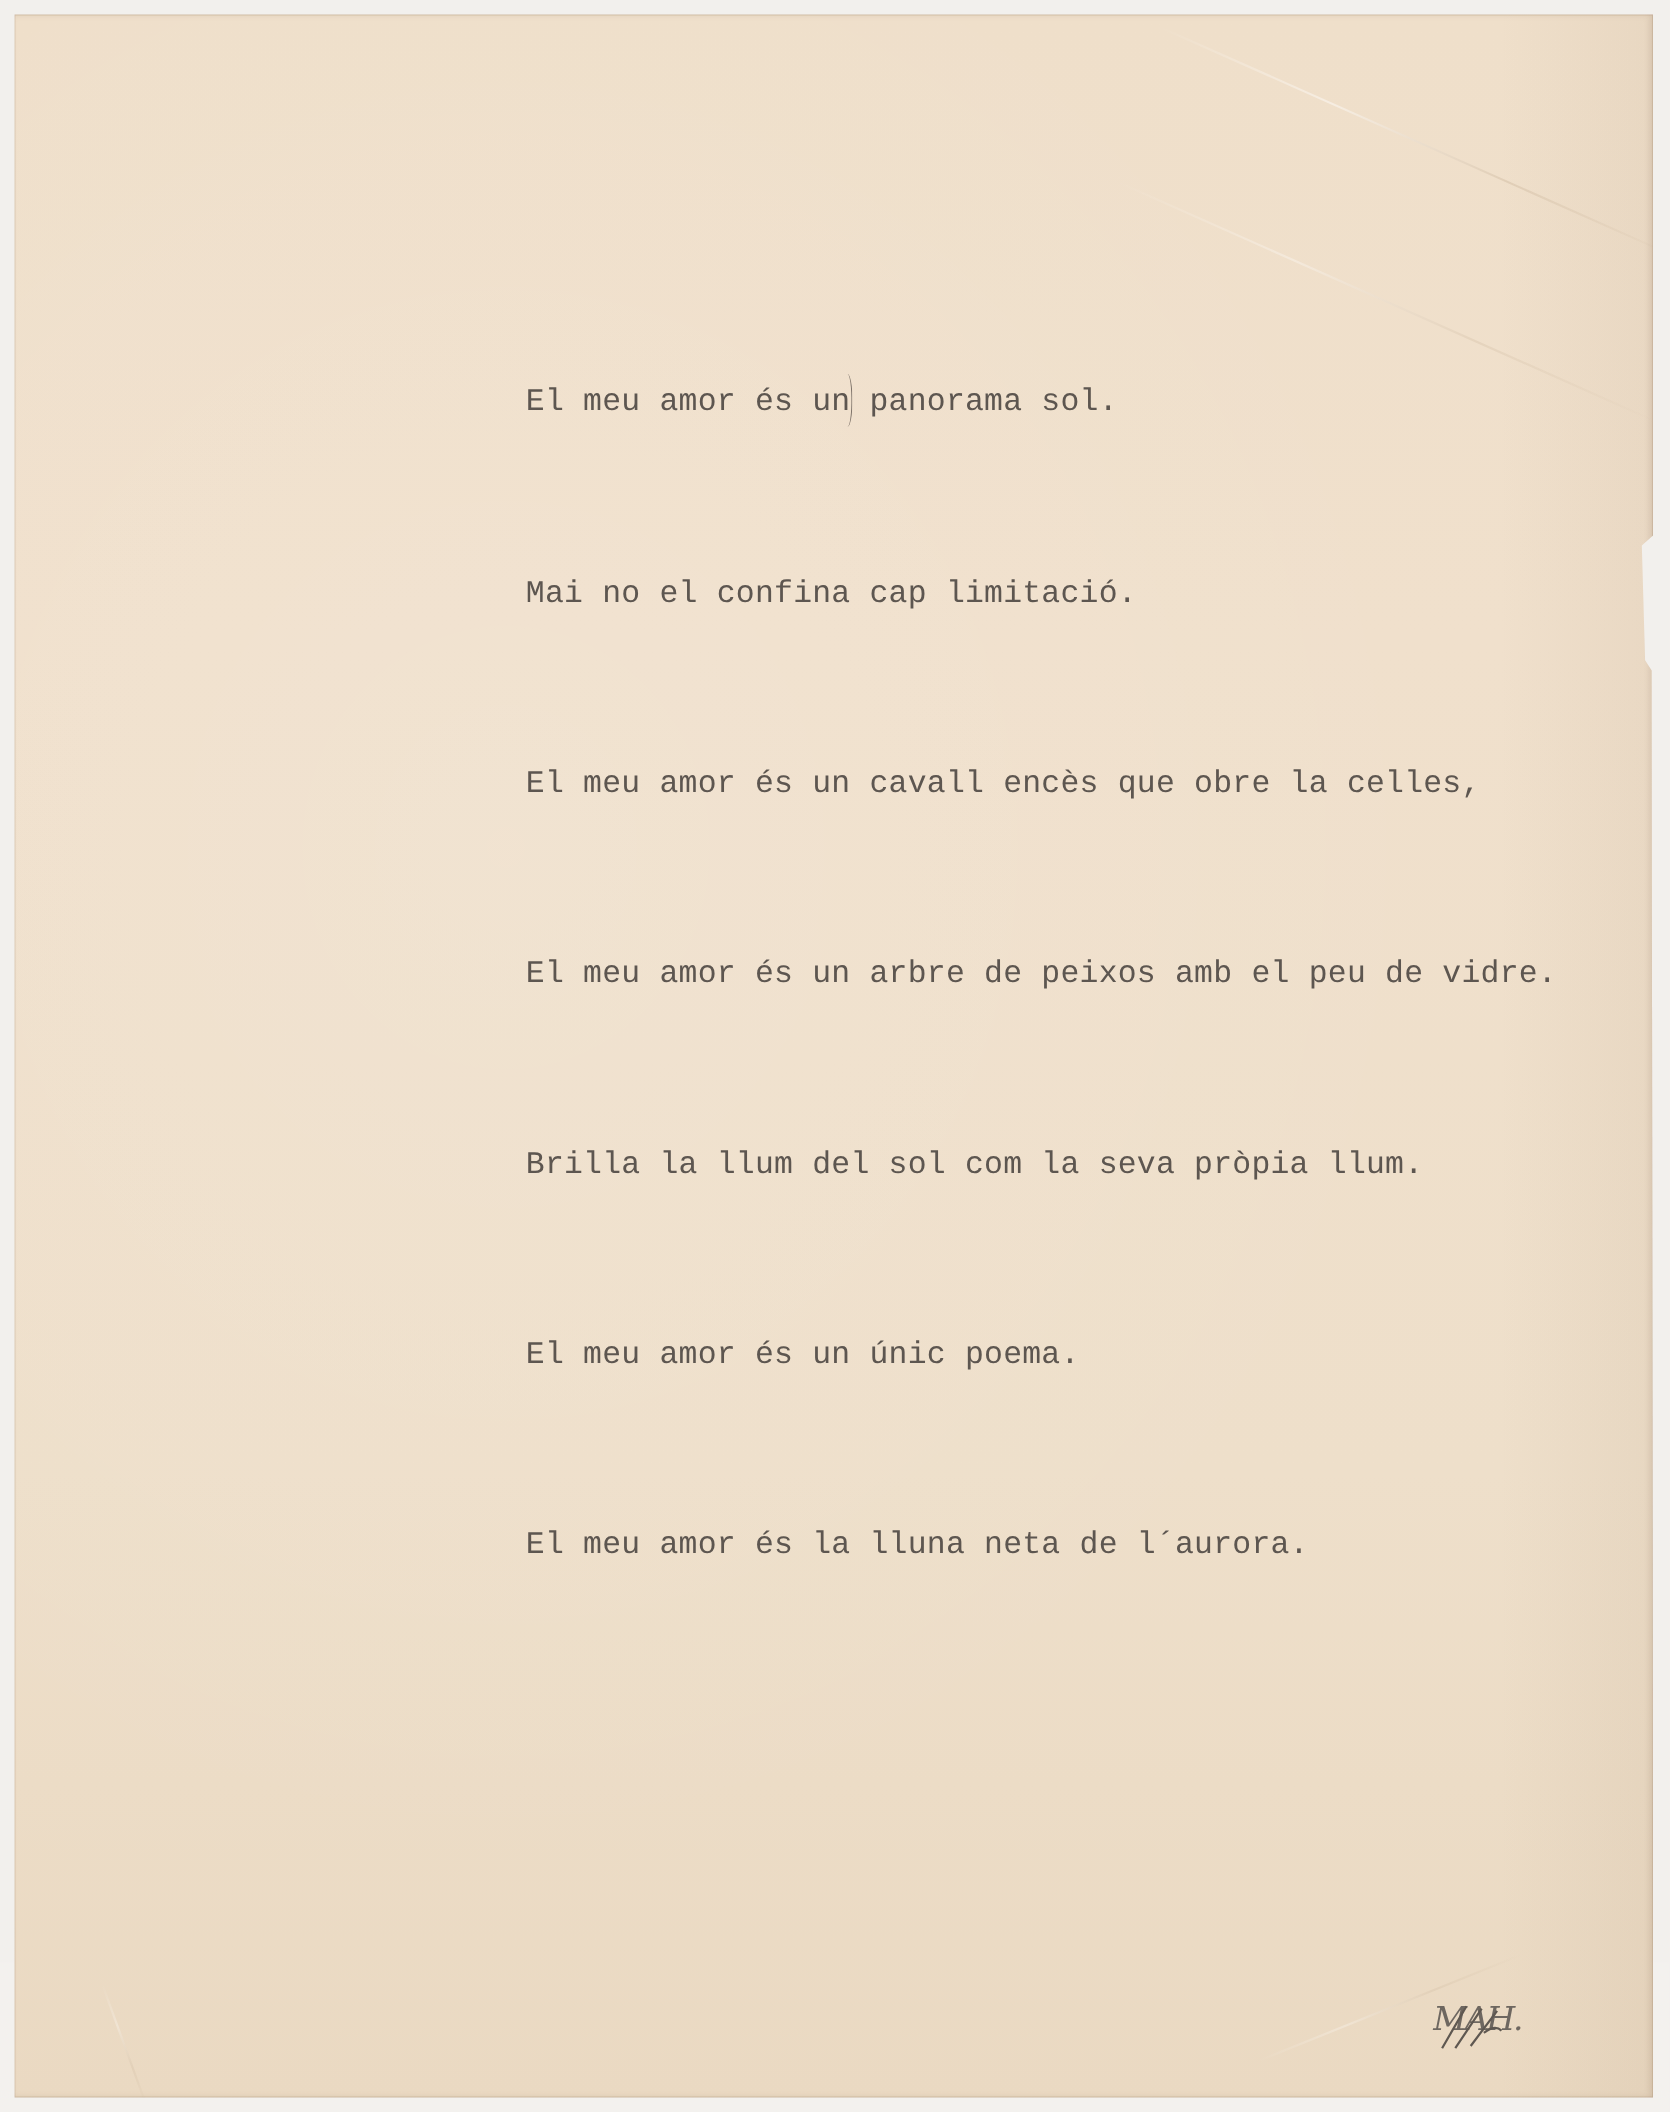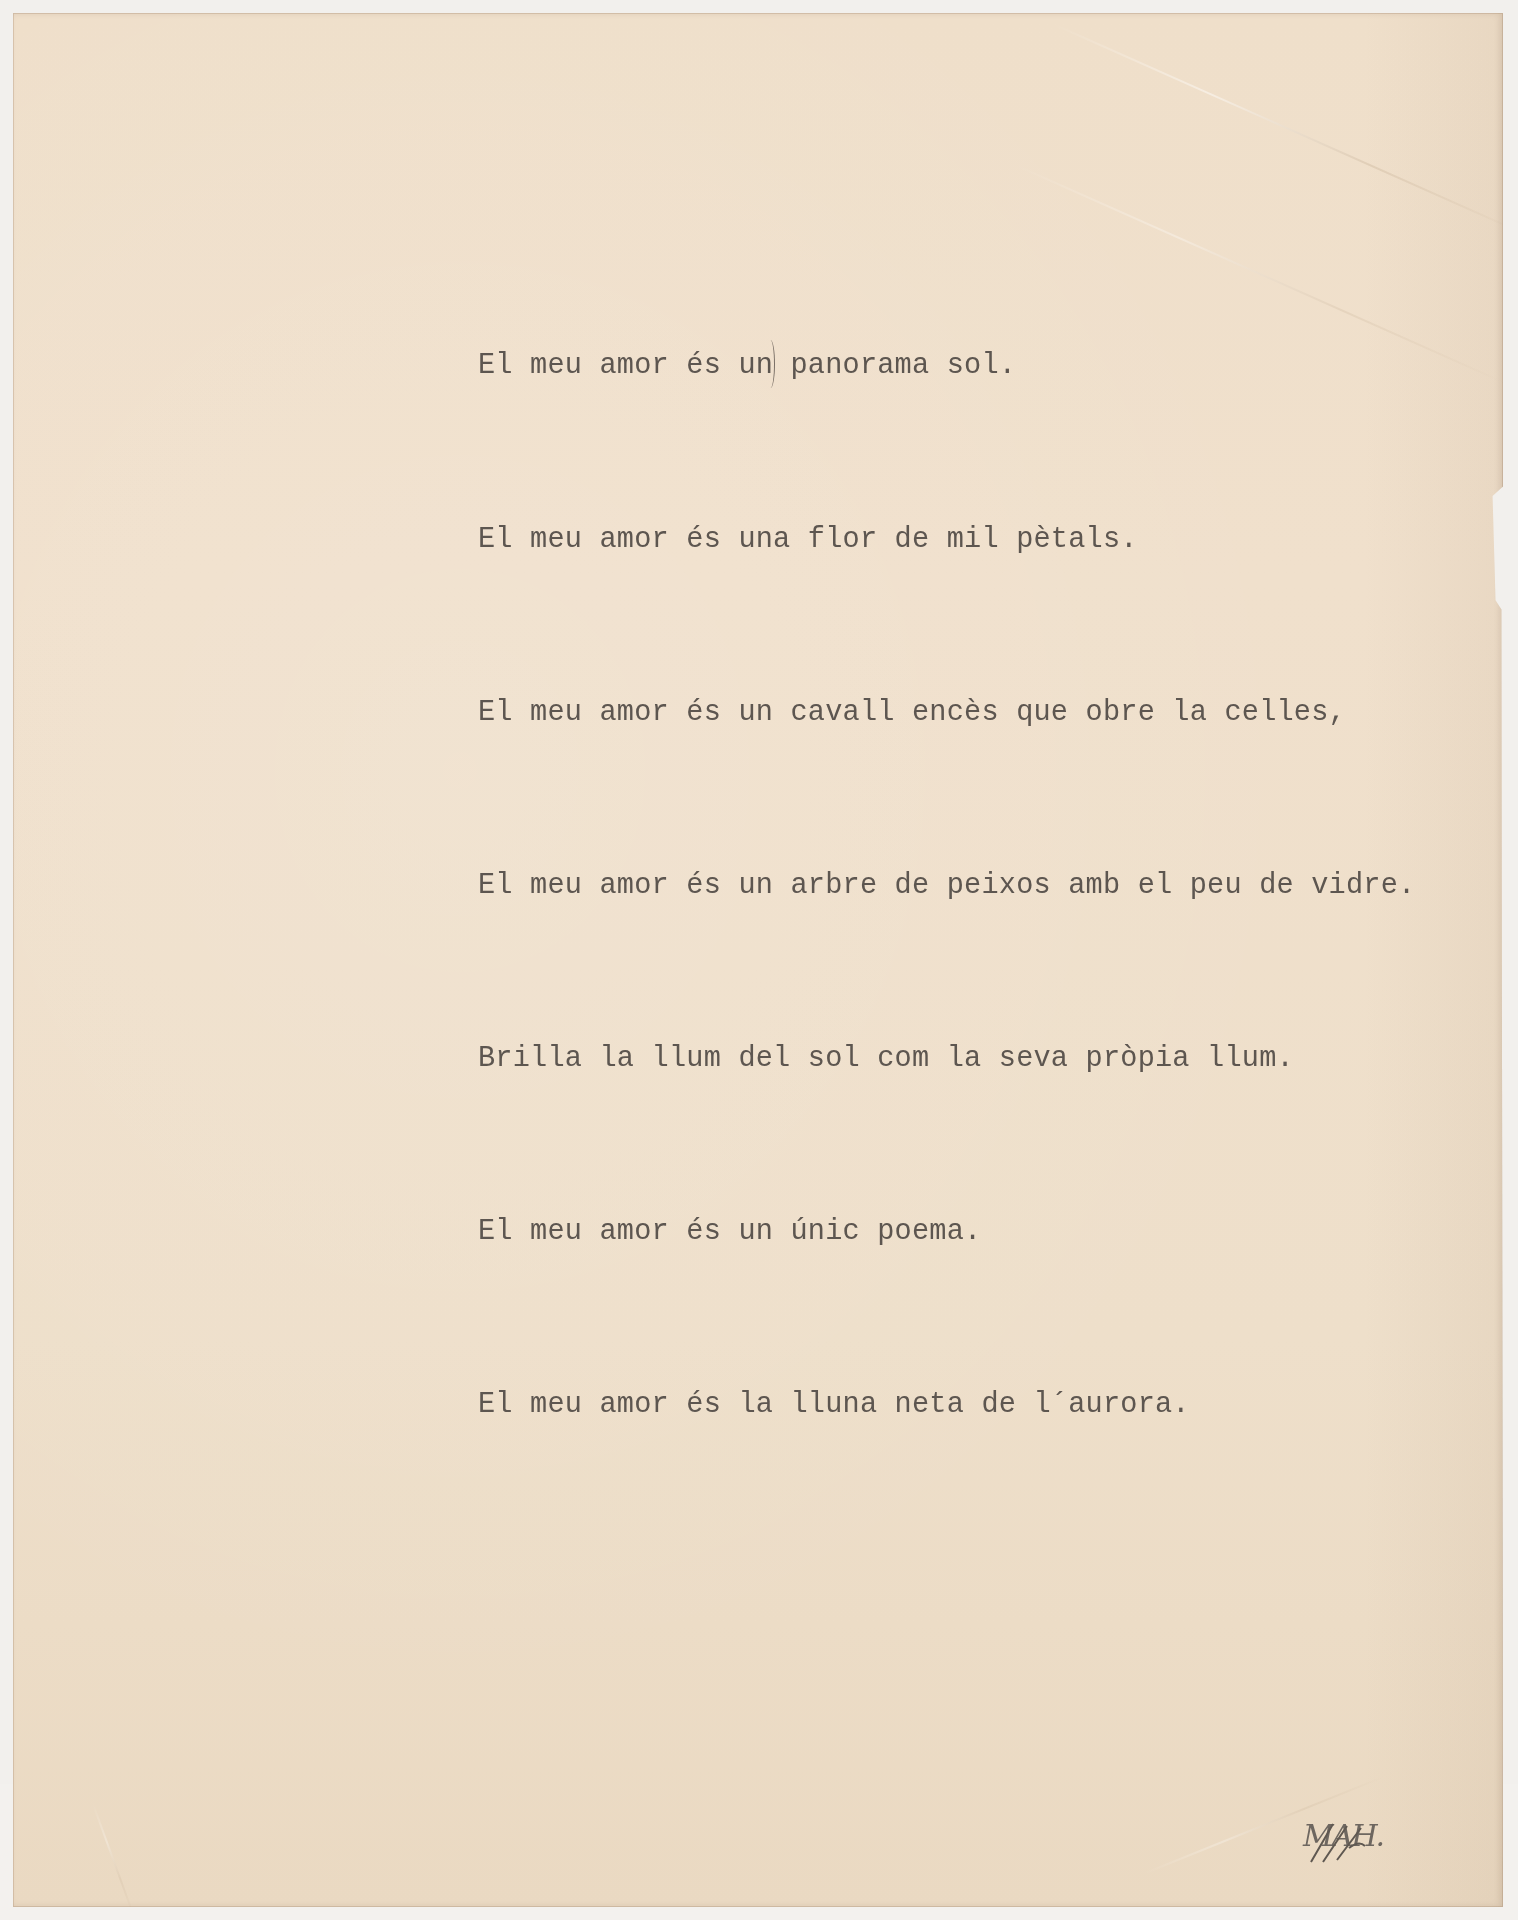--- a/index.html
+++ b/index.html
@@ -97,21 +97,21 @@
     <div class="crease c1"></div>
     <div class="crease c2"></div>
     <div class="crease c3"></div>
     <div class="crease c4"></div>
   </div>
 
   <div class="bracket-mark"></div>
 
   <div class="poem">
     <span class="line">El meu amor és un panorama sol.</span>
-    <span class="line">El meu amor és una flor de mil pètals.</span>
+    <span class="line">Mai no el confina cap limitació.</span>
     <span class="line">El meu amor és un cavall encès que obre la celles,</span>
     <span class="line">El meu amor és un arbre de peixos amb el peu de vidre.</span>
     <span class="line">Brilla la llum del sol com la seva pròpia llum.</span>
     <span class="line">El meu amor és un únic poema.</span>
     <span class="line">El meu amor és la lluna neta de l´aurora.</span>
     
     
     
     
     

